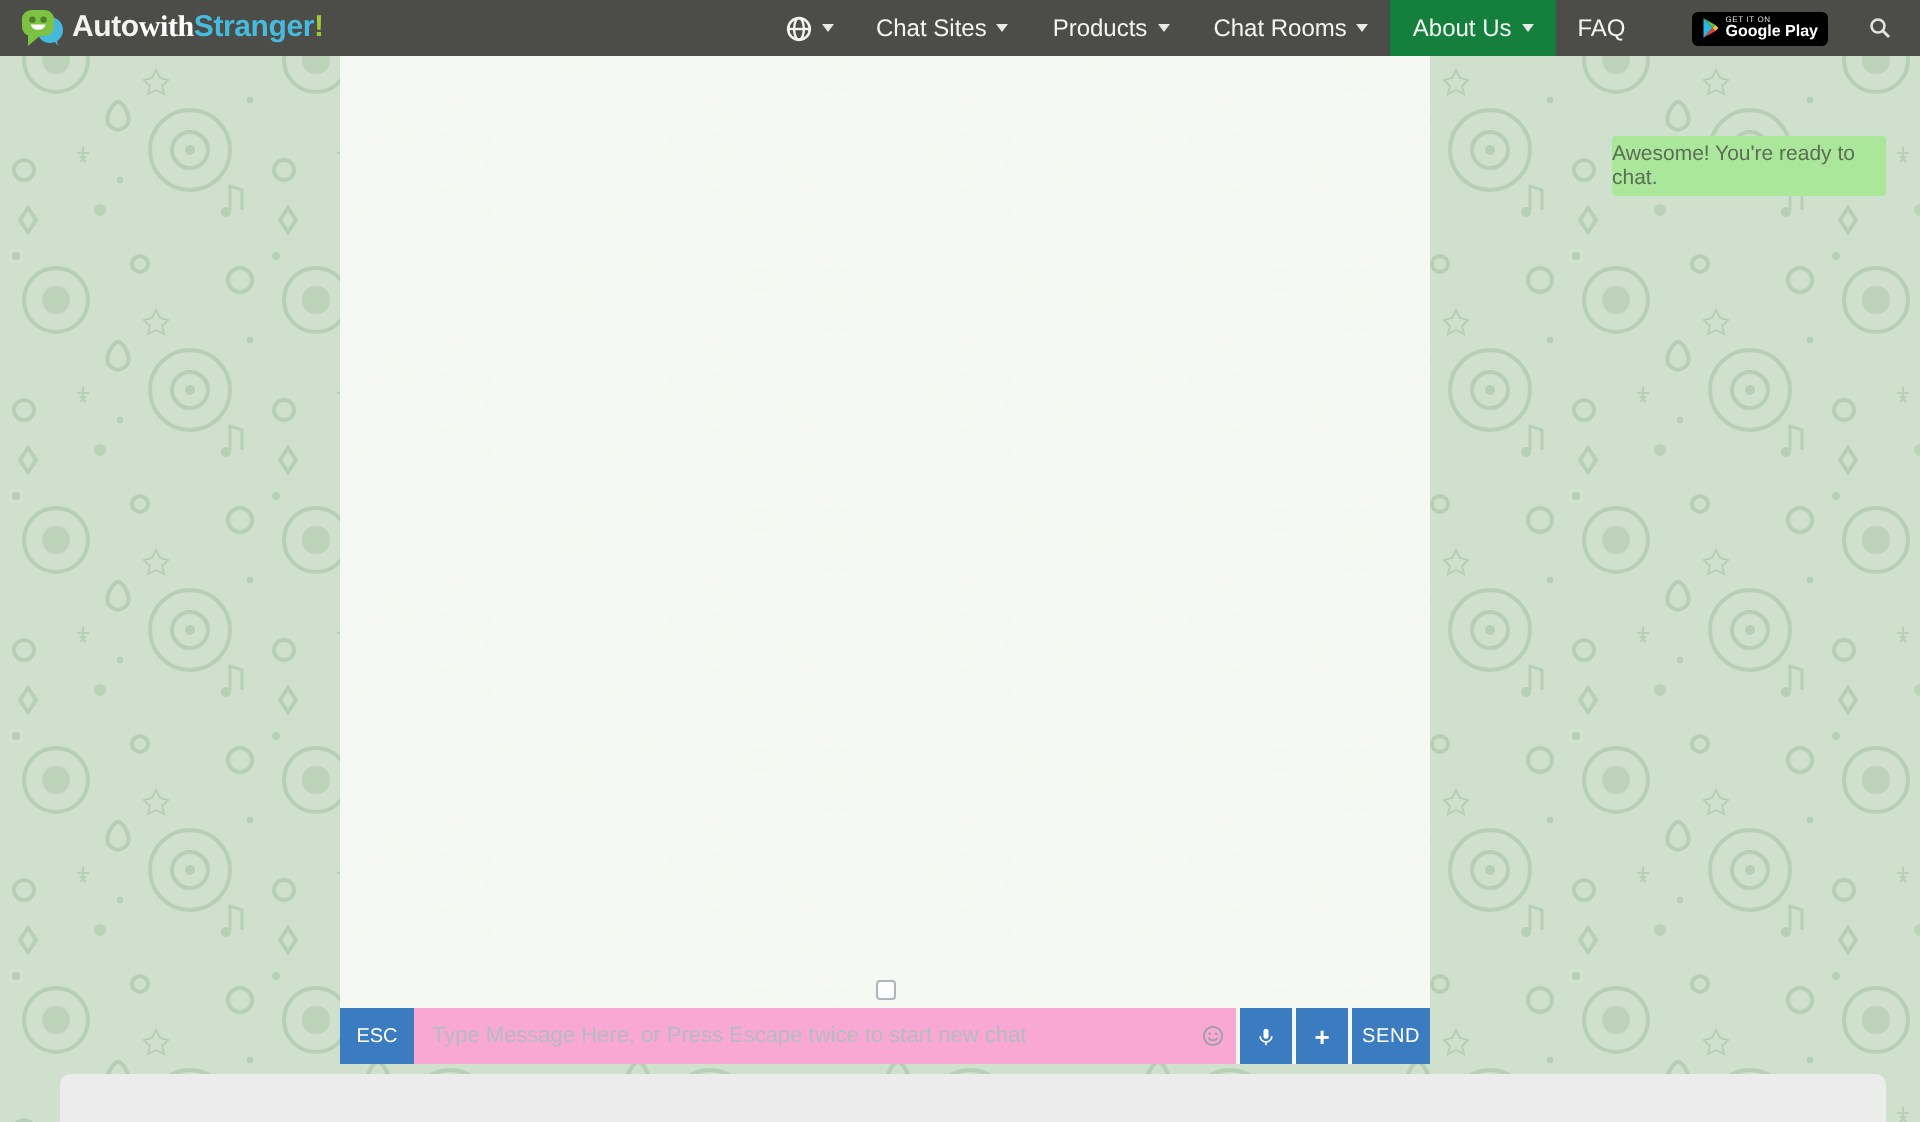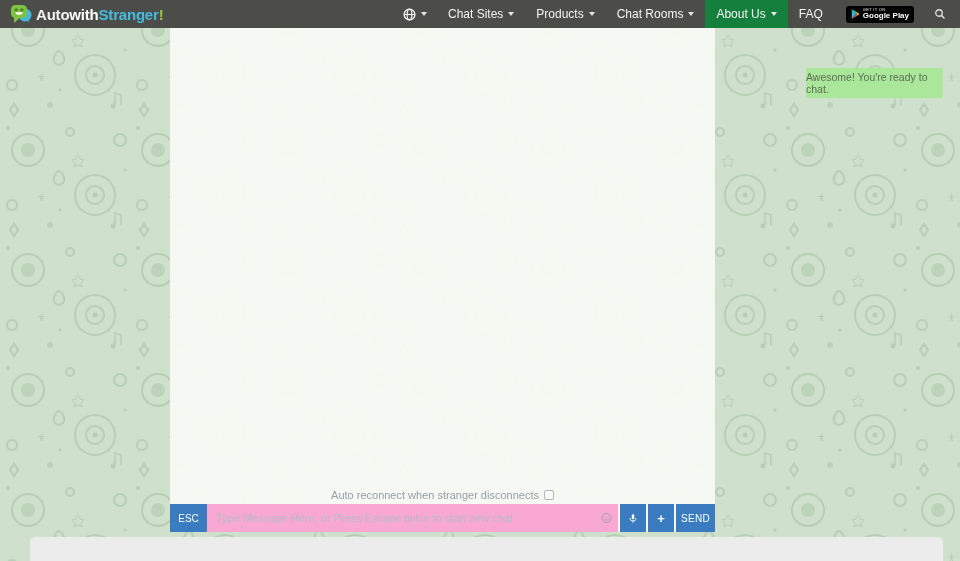--- a/index.html
+++ b/index.html
@@ -21,21 +21,21 @@
   .navbar {
     position: absolute; top: 0; left: 0; right: 0; height: 28px;
     background: #4c4c48;
     z-index: 5;
     display: flex; align-items: center;
     padding: 0 8px 0 10px;
   }
   .brand { display: flex; align-items: center; gap: 4px; cursor: pointer; }
   .brand-word { font-size: 15px; font-weight: bold; letter-spacing: -0.2px; }
   .brand-word .w1 { color: #f2f2f2; }
-  .brand-word .w2 { color: #ffffff; }
+  .brand-word .w2 { color: #ffffff; font-family: Liberation Serif, serif; }
   .brand-word .w3 { color: #45bcdf; }
   .brand-word .w4 { color: #9dc93c; }
 
   .nav-right { margin-left: auto; display: flex; align-items: center; height: 28px; }
   .nav-item {
     height: 28px; display: flex; align-items: center;
     padding: 0 11px; color: #f4f4f2; font-size: 12px; cursor: pointer;
     white-space: nowrap;
   }
   .nav-item.highlight { background: #15803d; }
@@ -43,21 +43,21 @@
     display: inline-block; margin-left: 5px;
     width: 0; height: 0;
     border-left: 3.5px solid transparent; border-right: 3.5px solid transparent;
     border-top: 4px solid #e8e8e6;
   }
   .globe-item { padding: 0 10px; }
 
   .play-badge {
     height: 17px; background: #000; border-radius: 3px;
     display: flex; align-items: center; padding: 0 5px; gap: 3px;
-    margin: 0 10px 0 12px; cursor: pointer;
+    margin: 0 10px 0 22px; cursor: pointer;
   }
   .play-badge-text { display: flex; flex-direction: column; line-height: 1; }
   .play-badge-text .l1 { font-size: 4px; color: #e8e8e8; letter-spacing: 0.3px; }
   .play-badge-text .l2 { font-size: 8px; color: #ffffff; font-weight: bold; }
 
   .search-btn { padding: 0 6px 0 10px; display: flex; align-items: center; cursor: pointer; }
 
   
   .alert-toast {
     position: absolute; top: 68px; right: 17px; width: 137px; height: 30px;
@@ -222,21 +222,20 @@
 </div>
 
 <div class="alert-toast">
   <span>Awesome! You're ready to chat.</span>
 </div>
 
 <div class="chat-panel">
   <div class="chat-messages"></div>
 
   <div class="reconnect-row">
-    <span>Auto reconnect when stranger disconnects</span>
     <span class="reconnect-checkbox"></span>
   </div>
 
   <div class="input-row">
     <button class="btn-blue esc-btn">ESC</button>
 
     <div class="msg-input-wrap">
       <input class="msg-input" type="text" placeholder="Type Message Here, or Press Escape twice to start new chat" style="">
       <span class="emoji-btn">
         <svg width="11" height="11" viewBox="0 0 24 24" xmlns="http://www.w3.org/2000/svg">

